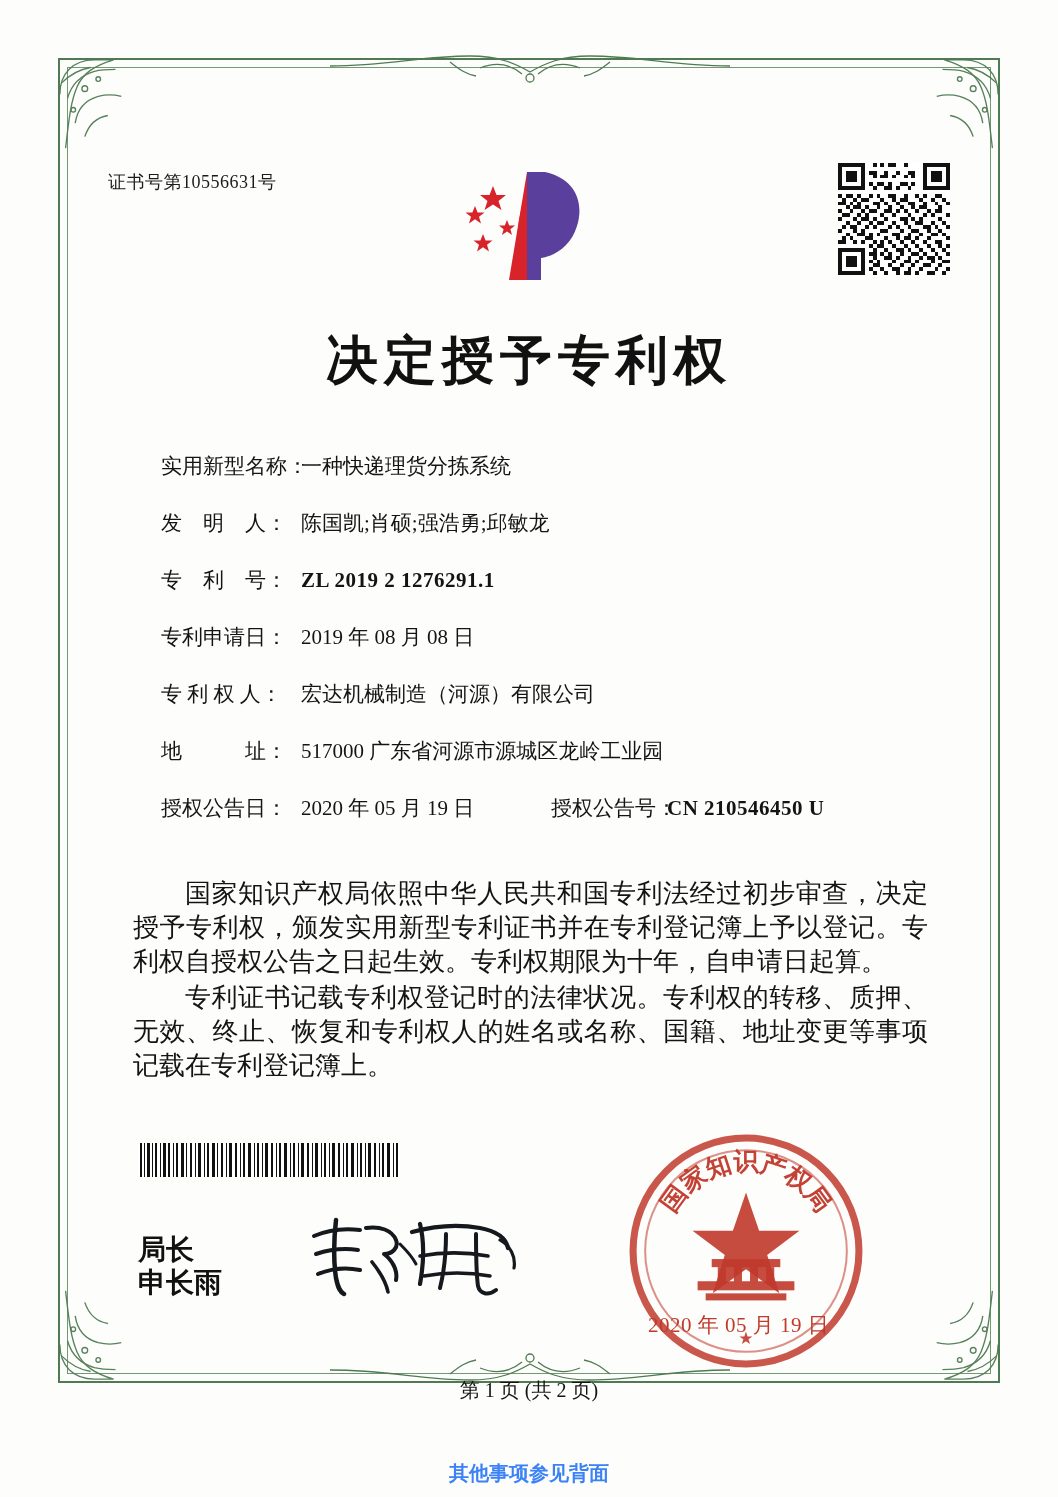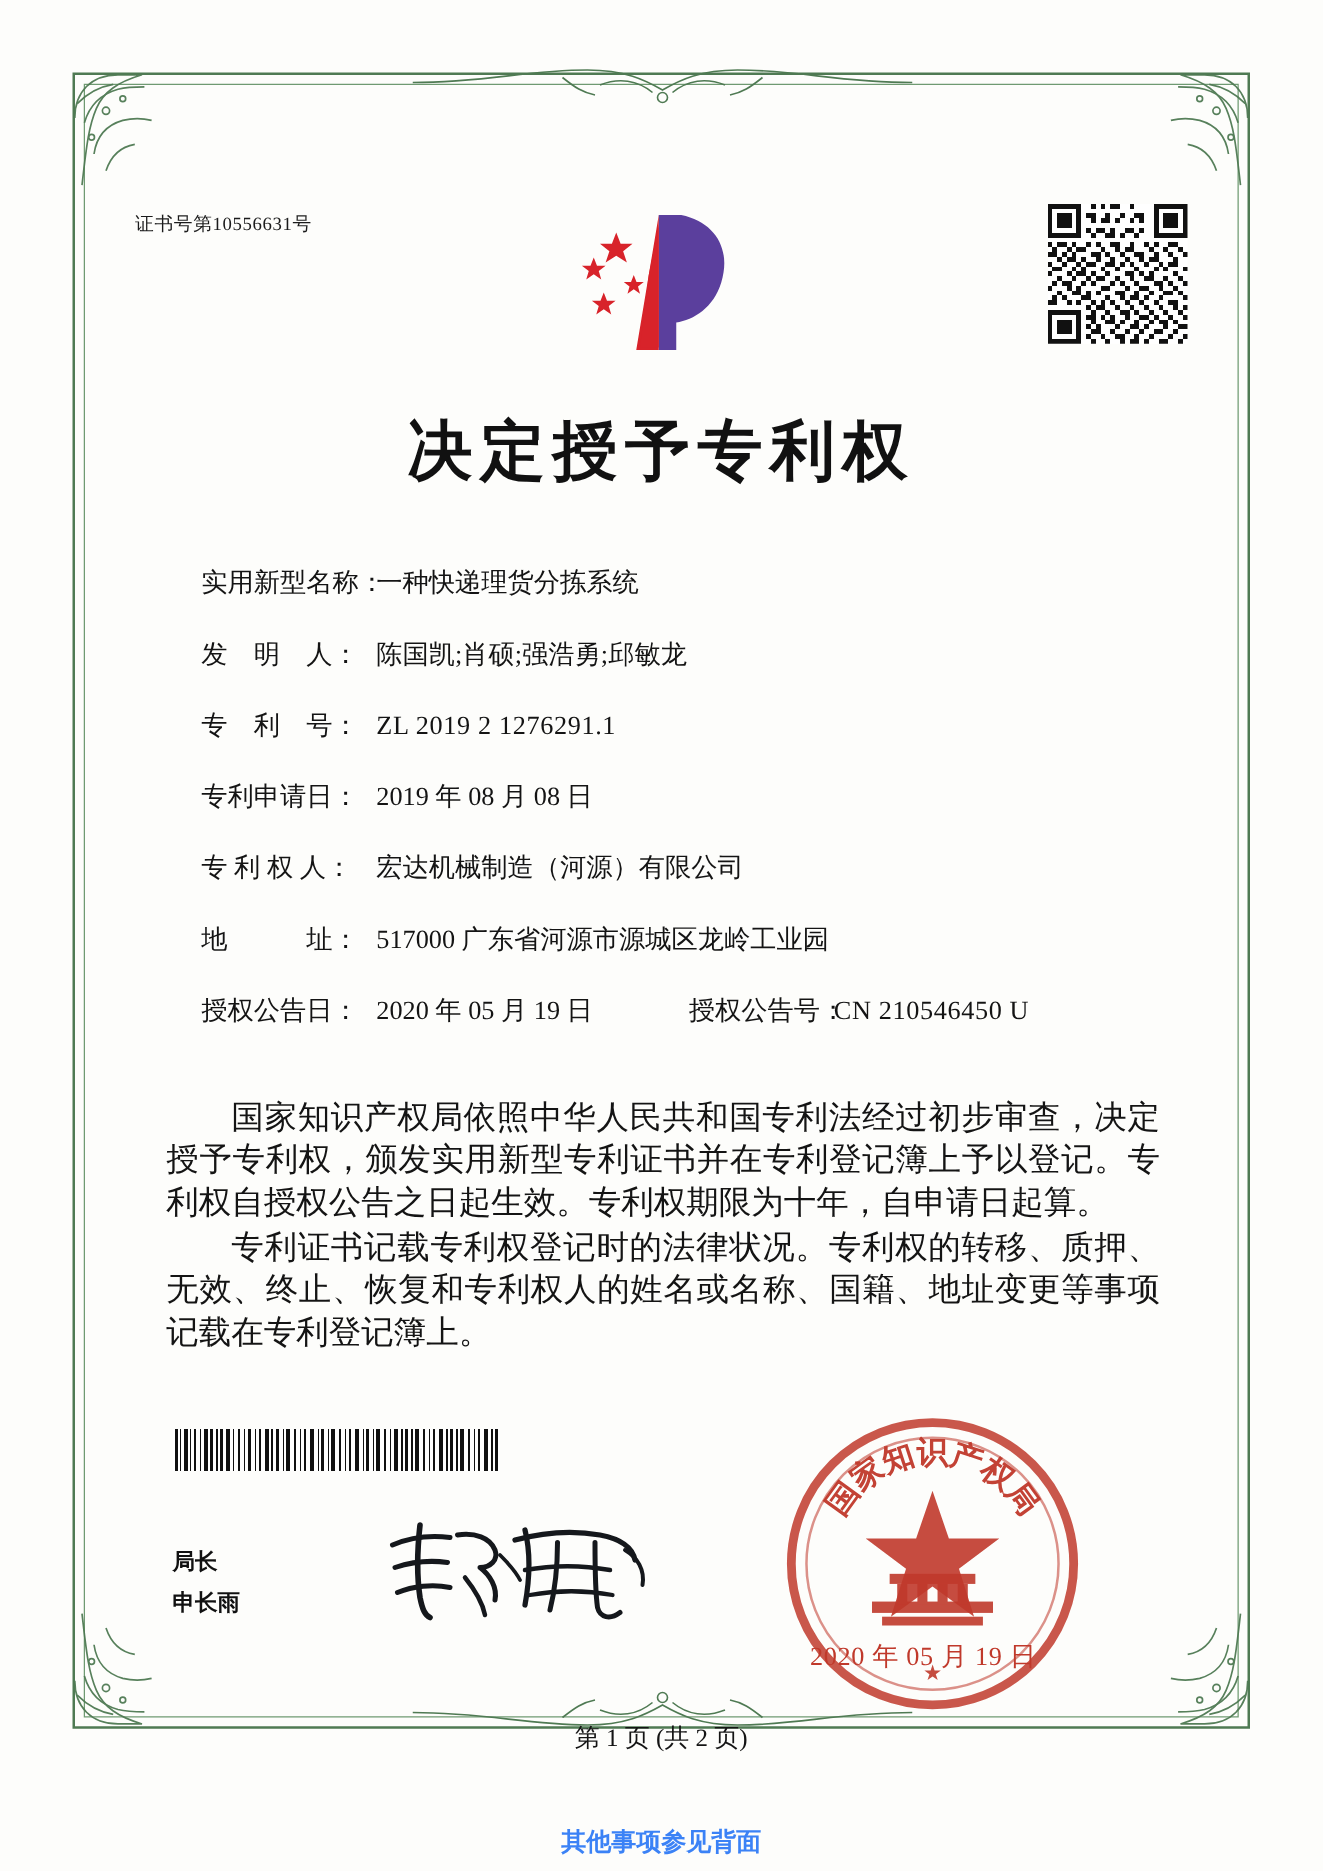--- a/index.html
+++ b/index.html
@@ -69,21 +69,21 @@
     color: #4f7a53;
     transform: scaleY(-1);
   }
   .bottom-flourish svg { width: 100%; height: 100%; display: block; }
 
   
   .cert-no {
     position: absolute;
     left: 108px;
     top: 170px;
-    font-size: 15px;
+    font-size: 18px;
     color: #1b1b1b;
     letter-spacing: 0.5px;
     white-space: nowrap;
   }
   .logo {
     position: absolute;
     left: 449px;
     top: 160px;
     width: 160px;
     height: 130px;
@@ -136,21 +136,21 @@
   .frow .right-label {
     position: absolute;
     left: 418px;
     top: 0;
   }
   .frow .right-value {
     position: absolute;
     left: 534px;
     top: 0;
   }
-  .mono-num { font-family: "Liberation Serif", "DejaVu Serif", serif; letter-spacing: 0.5px; }
+  .mono-num { font-family: "Liberation Serif", "DejaVu Serif", serif; letter-spacing: 0.5px; font-weight: bold; }
 
   
   .paras {
     position: absolute;
     left: 133px;
     top: 877px;
     width: 795px;
     font-size: 26px;
     line-height: 34px;
     color: #141414;
@@ -166,21 +166,21 @@
     width: 262px;
     height: 34px;
   }
   .barcode svg { width: 100%; height: 100%; display: block; }
 
   
   .sig-label {
     position: absolute;
     left: 138px;
     top: 1233px;
-    font-size: 18px;
+    font-size: 28px;
     font-weight: bold;
     line-height: 33px;
     color: #111;
   }
   .sig-hand {
     position: absolute;
     left: 300px;
     top: 1210px;
     width: 240px;
     height: 90px;

